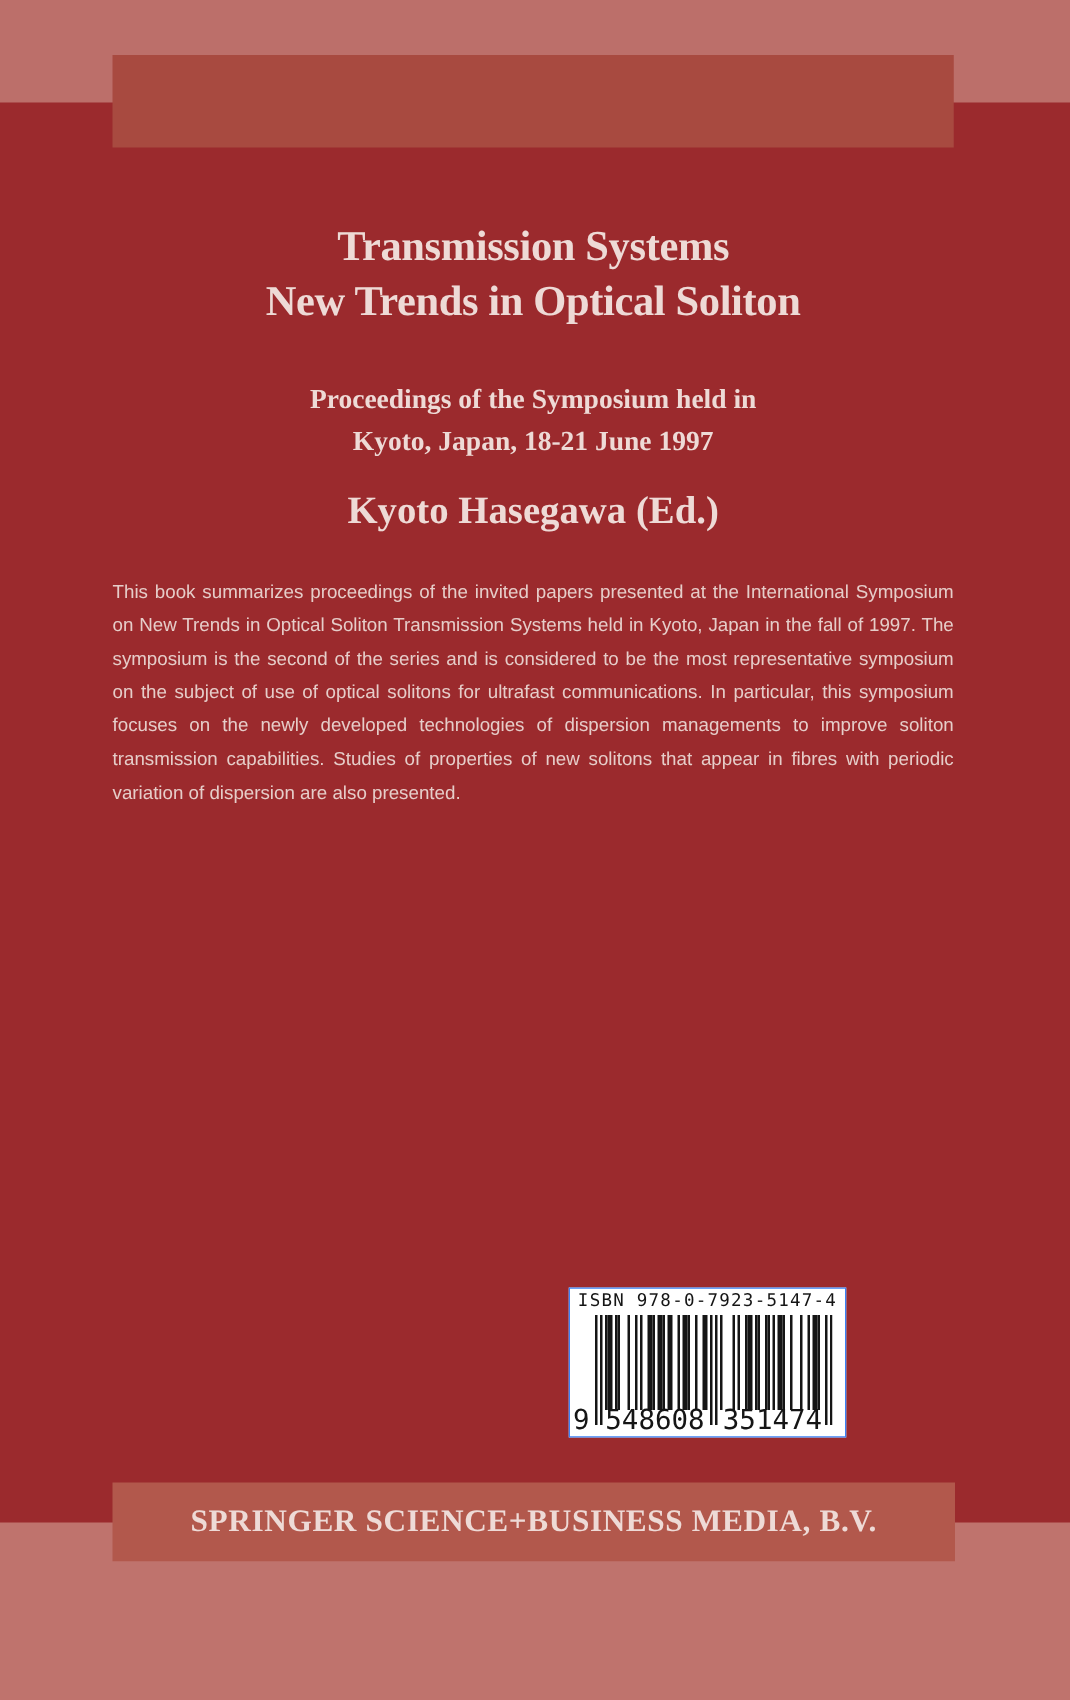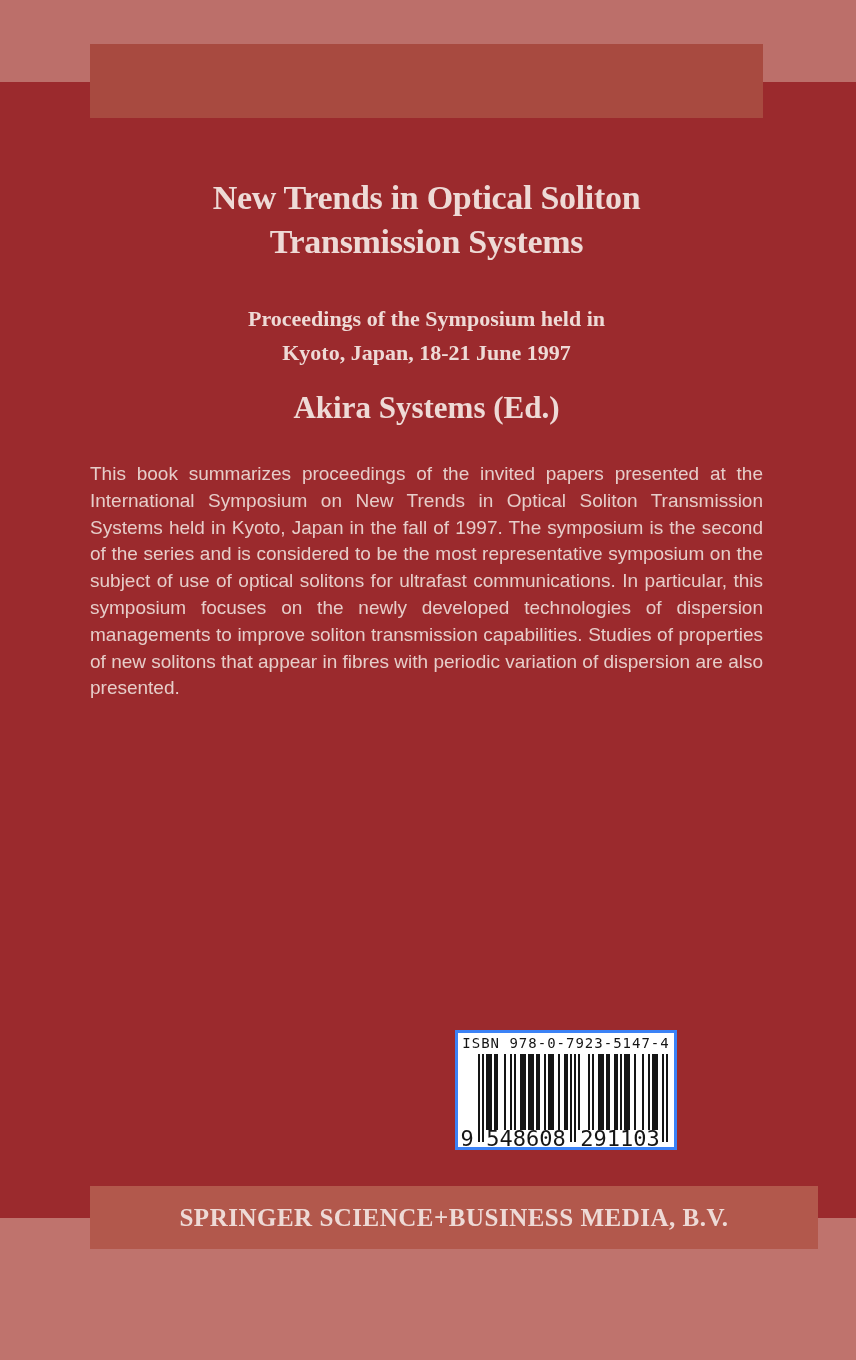--- a/index.html
+++ b/index.html
@@ -26,21 +26,21 @@
     background: var(--band-bottom, #bf736d);
   }
   
   .panel-top {
     position: absolute; left: 90px; top: 44px;
     width: 673px; height: 74px;
     background: var(--panel-top, #a84a40);
   }
   .publisher-panel {
     position: absolute; left: 90px; top: 1186px;
-    width: 728px; height: 63px;
+    width: 674px; height: 63px;
     background: var(--panel-publisher, #b2584c);
     display: flex; align-items: center; justify-content: center;
   }
   .publisher-panel span {
     font-family: "Liberation Serif", serif;
     font-weight: 700;
     font-size: 25px;
     letter-spacing: 0.5px;
     color: var(--heading-text, #eedad6);
     white-space: nowrap;
@@ -64,30 +64,30 @@
   }
   .subtitle-block span { display: block; }
   .editor {
     top: 387px; text-align: center;
     font-family: "Liberation Serif", serif;
     font-weight: 700; font-size: 31px; line-height: 42px;
   }
   .description {
     top: 461px;
     font-family: "Liberation Sans", sans-serif;
-    font-size: 19px; line-height: 26.8px;
+    font-size: 15px; line-height: 26.8px;
     text-align: justify;
     color: var(--body-text, #e6cdc9);
   }
   
   .barcode-box {
     position: absolute; left: 455px; top: 1030px;
     width: 222px; height: 120px;
     background: var(--barcode-bg, #ffffff);
-    border: 3px solid #3b82f6;
+    border: 1px solid #3b82f6;
     box-sizing: border-box;
   }
   .isbn-label {
     position: absolute; left: 0; top: 2px; width: 100%;
     text-align: center;
     font-family: "DejaVu Sans Mono", monospace;
     font-size: 14px; letter-spacing: 1px;
     color: var(--barcode-ink, #151515);
     white-space: nowrap;
   }
@@ -110,30 +110,30 @@
 <body>
 
 <div class="cover">
 
   <div class="band-top"></div>
   <div class="band-bottom"></div>
 
   <div class="panel-top"></div>
 
   <h1 class="title-block">
+    <span>Transmission Systems</span>
     <span>New Trends in Optical Soliton</span>
-    <span>Transmission Systems</span>
   </h1>
 
   <h2 class="subtitle-block">
     <span>Proceedings of the Symposium held in</span>
     <span>Kyoto, Japan, 18-21 June 1997</span>
   </h2>
 
-  <div class="editor">Akira Systems (Ed.)</div>
+  <div class="editor">Kyoto Hasegawa (Ed.)</div>
 
   <p class="description">This book summarizes proceedings of the invited papers presented at the International Symposium on New Trends in Optical Soliton Transmission Systems held in Kyoto, Japan in the fall of 1997. The symposium is the second of the series and is considered to be the most representative symposium on the subject of use of optical solitons for ultrafast communications. In particular, this symposium focuses on the newly developed technologies of dispersion managements to improve soliton transmission capabilities. Studies of properties of new solitons that appear in fibres with periodic variation of dispersion are also presented.</p>
 
   <div class="barcode-box">
     <div class="isbn-label">ISBN 978-0-7923-5147-4</div>
     <svg class="bars" width="190" height="88" viewBox="0 0 190 88" xmlns="http://www.w3.org/2000/svg">
         <rect x="0" y="0" width="2" height="88" fill="#151515"></rect>
         <rect x="4" y="0" width="2" height="88" fill="#151515"></rect>
         <rect x="8" y="0" width="2" height="76" fill="#151515"></rect>
         <rect x="10" y="0" width="2" height="76" fill="#151515"></rect>
@@ -178,20 +178,20 @@
         <rect x="164" y="0" width="2" height="76" fill="#151515"></rect>
         <rect x="170" y="0" width="2" height="76" fill="#151515"></rect>
         <rect x="174" y="0" width="2" height="76" fill="#151515"></rect>
         <rect x="176" y="0" width="2" height="76" fill="#151515"></rect>
         <rect x="178" y="0" width="2" height="76" fill="#151515"></rect>
         <rect x="184" y="0" width="2" height="88" fill="#151515"></rect>
         <rect x="188" y="0" width="2" height="88" fill="#151515"></rect>
       </svg>
     <span class="ean-digit ean-d0">9</span>
     <span class="ean-digit ean-d1">548608</span>
-    <span class="ean-digit ean-d2">291103</span>
+    <span class="ean-digit ean-d2">351474</span>
   </div>
 
   <div class="publisher-panel">
     <span>SPRINGER SCIENCE+BUSINESS MEDIA, B.V.</span>
   </div>
 
 </div>
 
 </body></html>

